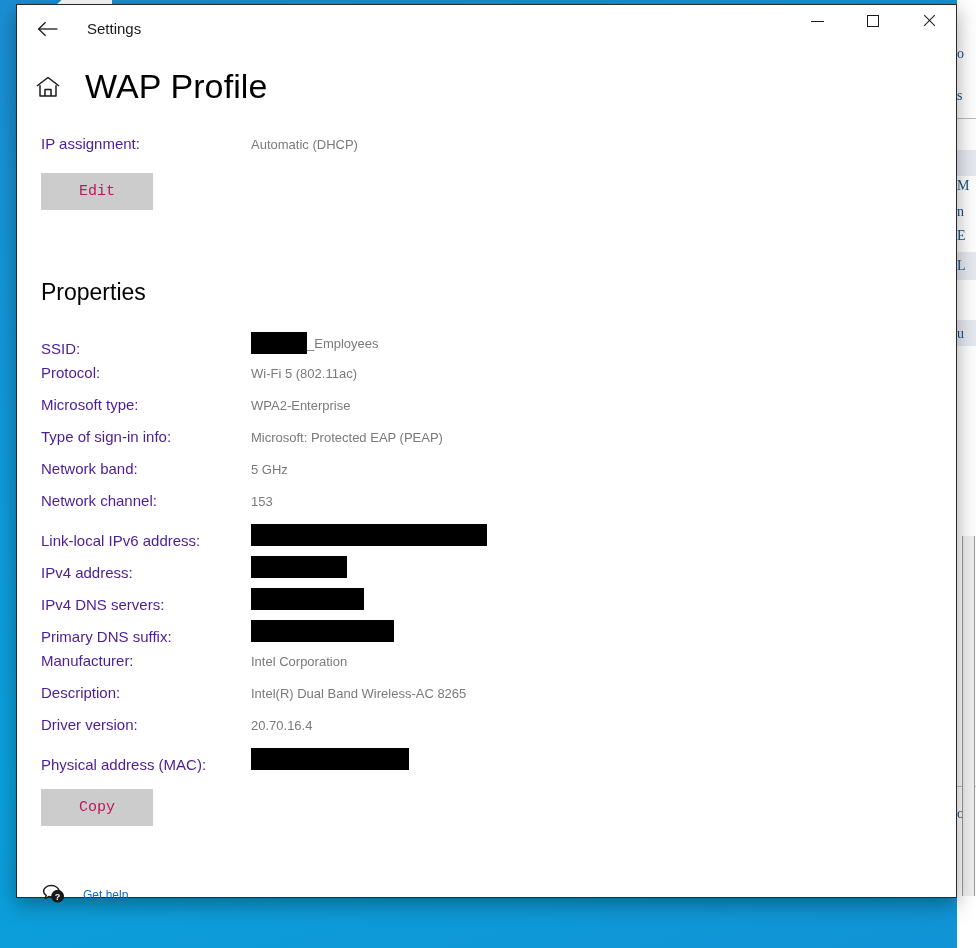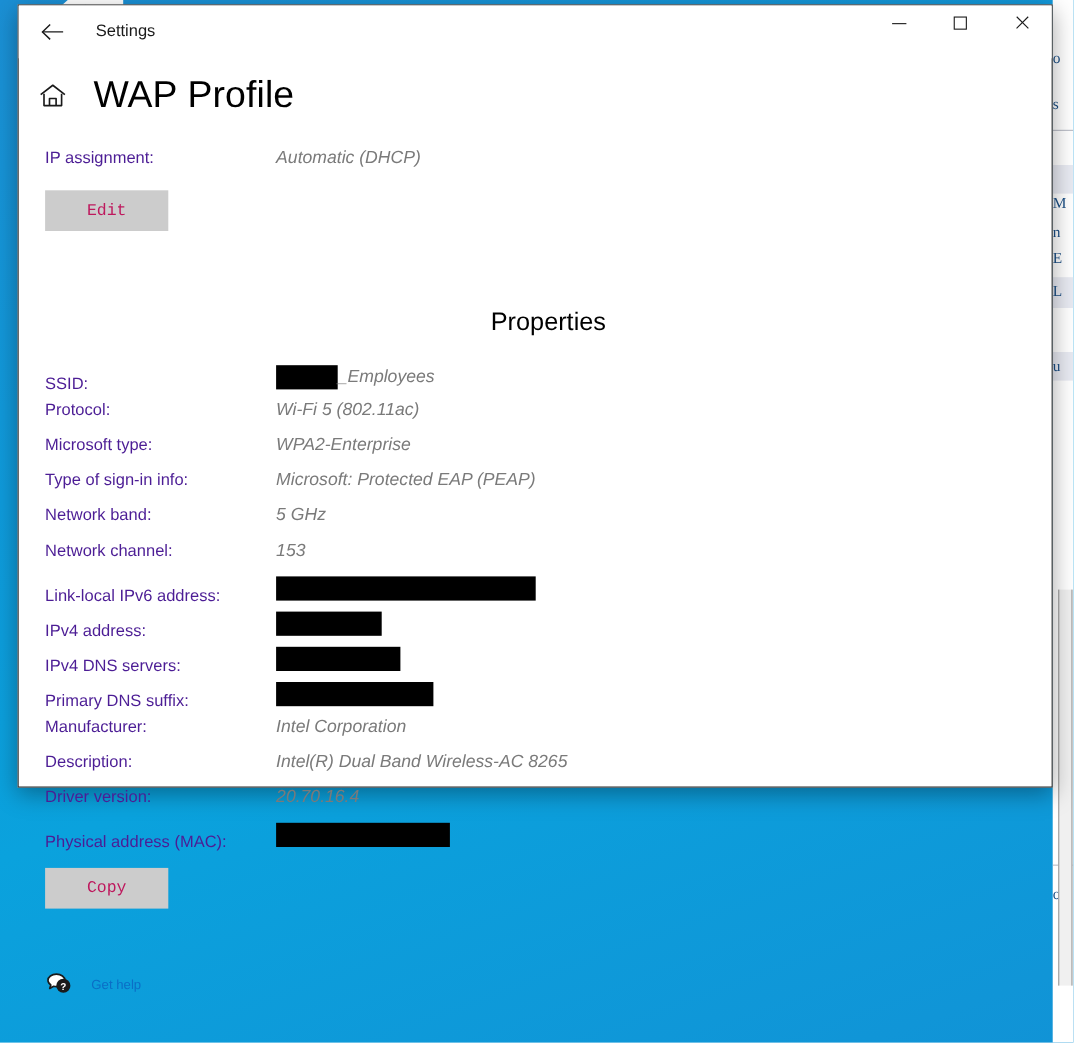--- a/index.html
+++ b/index.html
@@ -79,21 +79,21 @@
     border-left: 1px solid #9a9a9a;
     border-right: 1px solid #9a9a9a;
   }
 
   
   #settings-window {
     position: absolute;
     left: 16px;
     top: 4px;
     width: 941px;
-    height: 712px;
+    height: 894px;
     background: #ffffff;
     border: 1px solid #2a2a2a;
     box-sizing: border-box;
     box-shadow: 0 6px 20px rgba(0,0,0,0.35);
   }
 
   
   #titlebar {
     position: relative;
     height: 48px;
@@ -197,23 +197,22 @@
     align-items: baseline;
     height: 32px;
   }
   .kv-label {
     width: 210px;
     flex: 0 0 210px;
     font-size: 15px;
     color: #4c1d95;
   }
   .kv-value {
-    font-size: 16px;
+    font-size: 13px;
     color: #7a7a7a;
-    font-style: italic;
   }
   .kv-value.redact-row {
     display: flex;
     align-items: center;
   }
   .redact {
     display: inline-block;
     height: 22px;
     background: #000000;
     vertical-align: middle;
@@ -324,21 +323,21 @@
 
       <div class="kv-row">
         <div class="kv-label">IP assignment:</div>
         <div class="kv-value">Automatic (DHCP)</div>
       </div>
 
       <div id="edit-button-wrap">
         <button class="win-button">Edit</button>
       </div>
 
-      <h2 id="properties-heading" style="margin-top:69px;text-align:center;">Properties</h2>
+      <h2 id="properties-heading" style="margin-top:69px;">Properties</h2>
 
       <div id="properties-list" style="margin-top:26px;">
           <div class="kv-row">
             <div class="kv-label">SSID:</div>
             <div class="kv-value redact-row">
               <span class="redact" style="width: 56px;"></span>
               <span>_Employees</span>
             </div>
           </div>
           <div class="kv-row">

